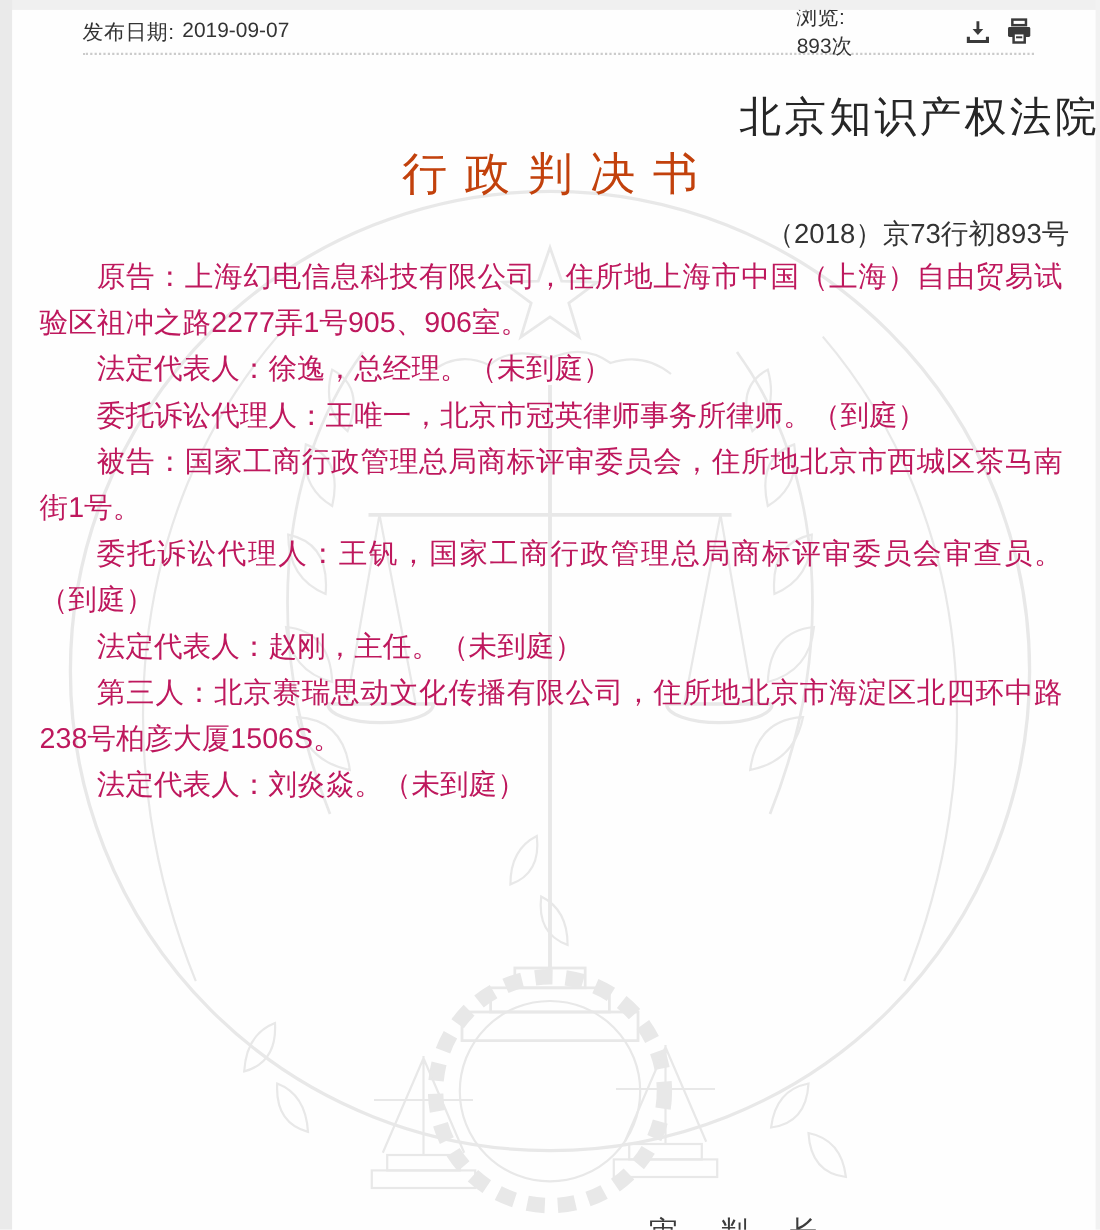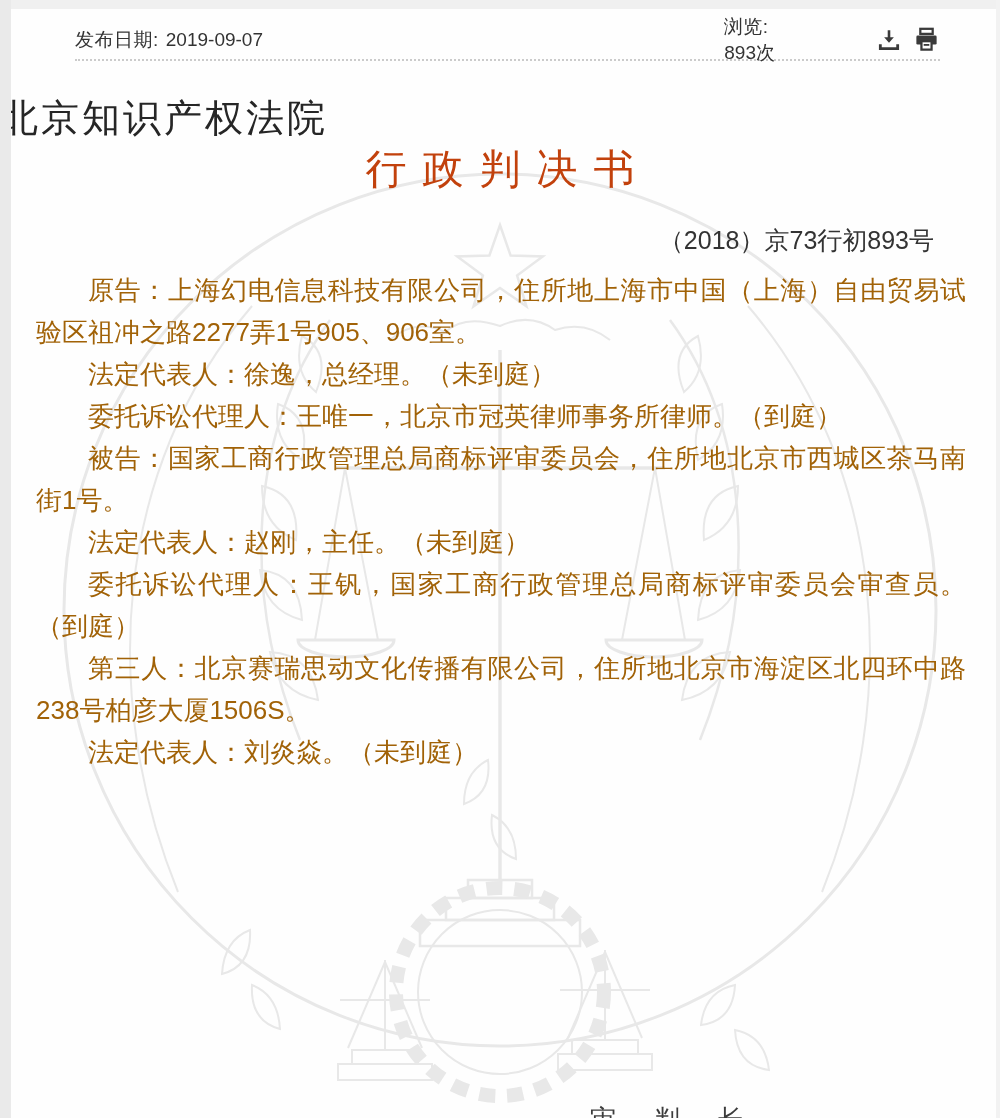--- a/index.html
+++ b/index.html
@@ -15,50 +15,50 @@
   .edge-right{ position:absolute; top:0; right:0; width:4px; height:100%; background:#f2f2f2; z-index:3; }
 
   
   .watermark { position:absolute; top:0; left:0; z-index:0; }
 
   .content { position:relative; z-index:2; }
 
   
   .header {
     display:flex; align-items:center;
-    height:49px; margin:12px 60px 0 75px;
+    height:49px; margin:1px 60px 0 75px;
     border-bottom:2px dotted #cbcbcb;
     font-size:19px; color:#333;
     padding-top:8px; box-sizing:border-box;
   }
   .header .label { letter-spacing:0.5px; }
   .header .value { margin-left:7px; }
   .views-group { margin-left:auto; display:flex; align-items:center;flex-direction:column; }
   .icon-group { display:flex; align-items:center; gap:11px; margin-left:100px; }
   .icon-btn { width:27px; height:27px; display:flex; align-items:center; justify-content:center; cursor:pointer; }
 
   
   .court-title {
-    margin-top:34px; text-align:left;
+    margin-top:34px; text-align:right;
     font-size:38px; line-height:46px; color:#262626; letter-spacing:3px;
   }
   .doc-type {
     margin-top:2px; text-align:center;
     font-size:41px; line-height:52px; color:#c2410c;
     letter-spacing:16px; text-indent:16px;
   }
   .case-number {
-    margin-top:28px; text-align:right; padding-right:66px;
+    margin-top:12px; text-align:right; padding-right:28px;
     font-size:25px; line-height:34px; color:#333;
   }
 
   
   .body-text {
-    margin-top:12px; padding:0 34px 0 36px;
-    font-size:26px; line-height:42px; color:#a16207;
+    margin-top:0; padding:0 34px 0 36px;
+    font-size:26px; line-height:42px; color:#be185d;
     text-align:justify;
   }
   .body-text p { margin:0; text-indent:2em; }
   .section-gap { height:24px; }
 
   
   .judge-line {
     position:absolute; top:1102px; left:590px; z-index:2;
     font-size:26px; letter-spacing:38px; color:#3c3c3c; white-space:nowrap;
   }
@@ -148,22 +148,22 @@
     <div class="court-title">北京知识产权法院</div>
     <div class="doc-type">行政判决书</div>
     <div class="case-number">（2018）京73行初893号</div>
 
     <div class="body-text">
       <div>
           <p>原告：上海幻电信息科技有限公司，住所地上海市中国（上海）自由贸易试验区祖冲之路2277弄1号905、906室。</p>
           <p>法定代表人：徐逸，总经理。（未到庭）</p>
           <p>委托诉讼代理人：王唯一，北京市冠英律师事务所律师。（到庭）</p>
           <p>被告：国家工商行政管理总局商标评审委员会，住所地北京市西城区茶马南街1号。</p>
+          <p>委托诉讼代理人：王钒，国家工商行政管理总局商标评审委员会审查员。（到庭）</p>
           <p>法定代表人：赵刚，主任。（未到庭）</p>
-          <p>委托诉讼代理人：王钒，国家工商行政管理总局商标评审委员会审查员。（到庭）</p>
           <p>第三人：北京赛瑞思动文化传播有限公司，住所地北京市海淀区北四环中路238号柏彦大厦1506S。</p>
           <p>法定代表人：刘炎焱。（未到庭）</p>
         </div>
       <div class="section-gap"></div>
     </div>
 
   </div>
 
   <div class="judge-line">审判长</div>
 

